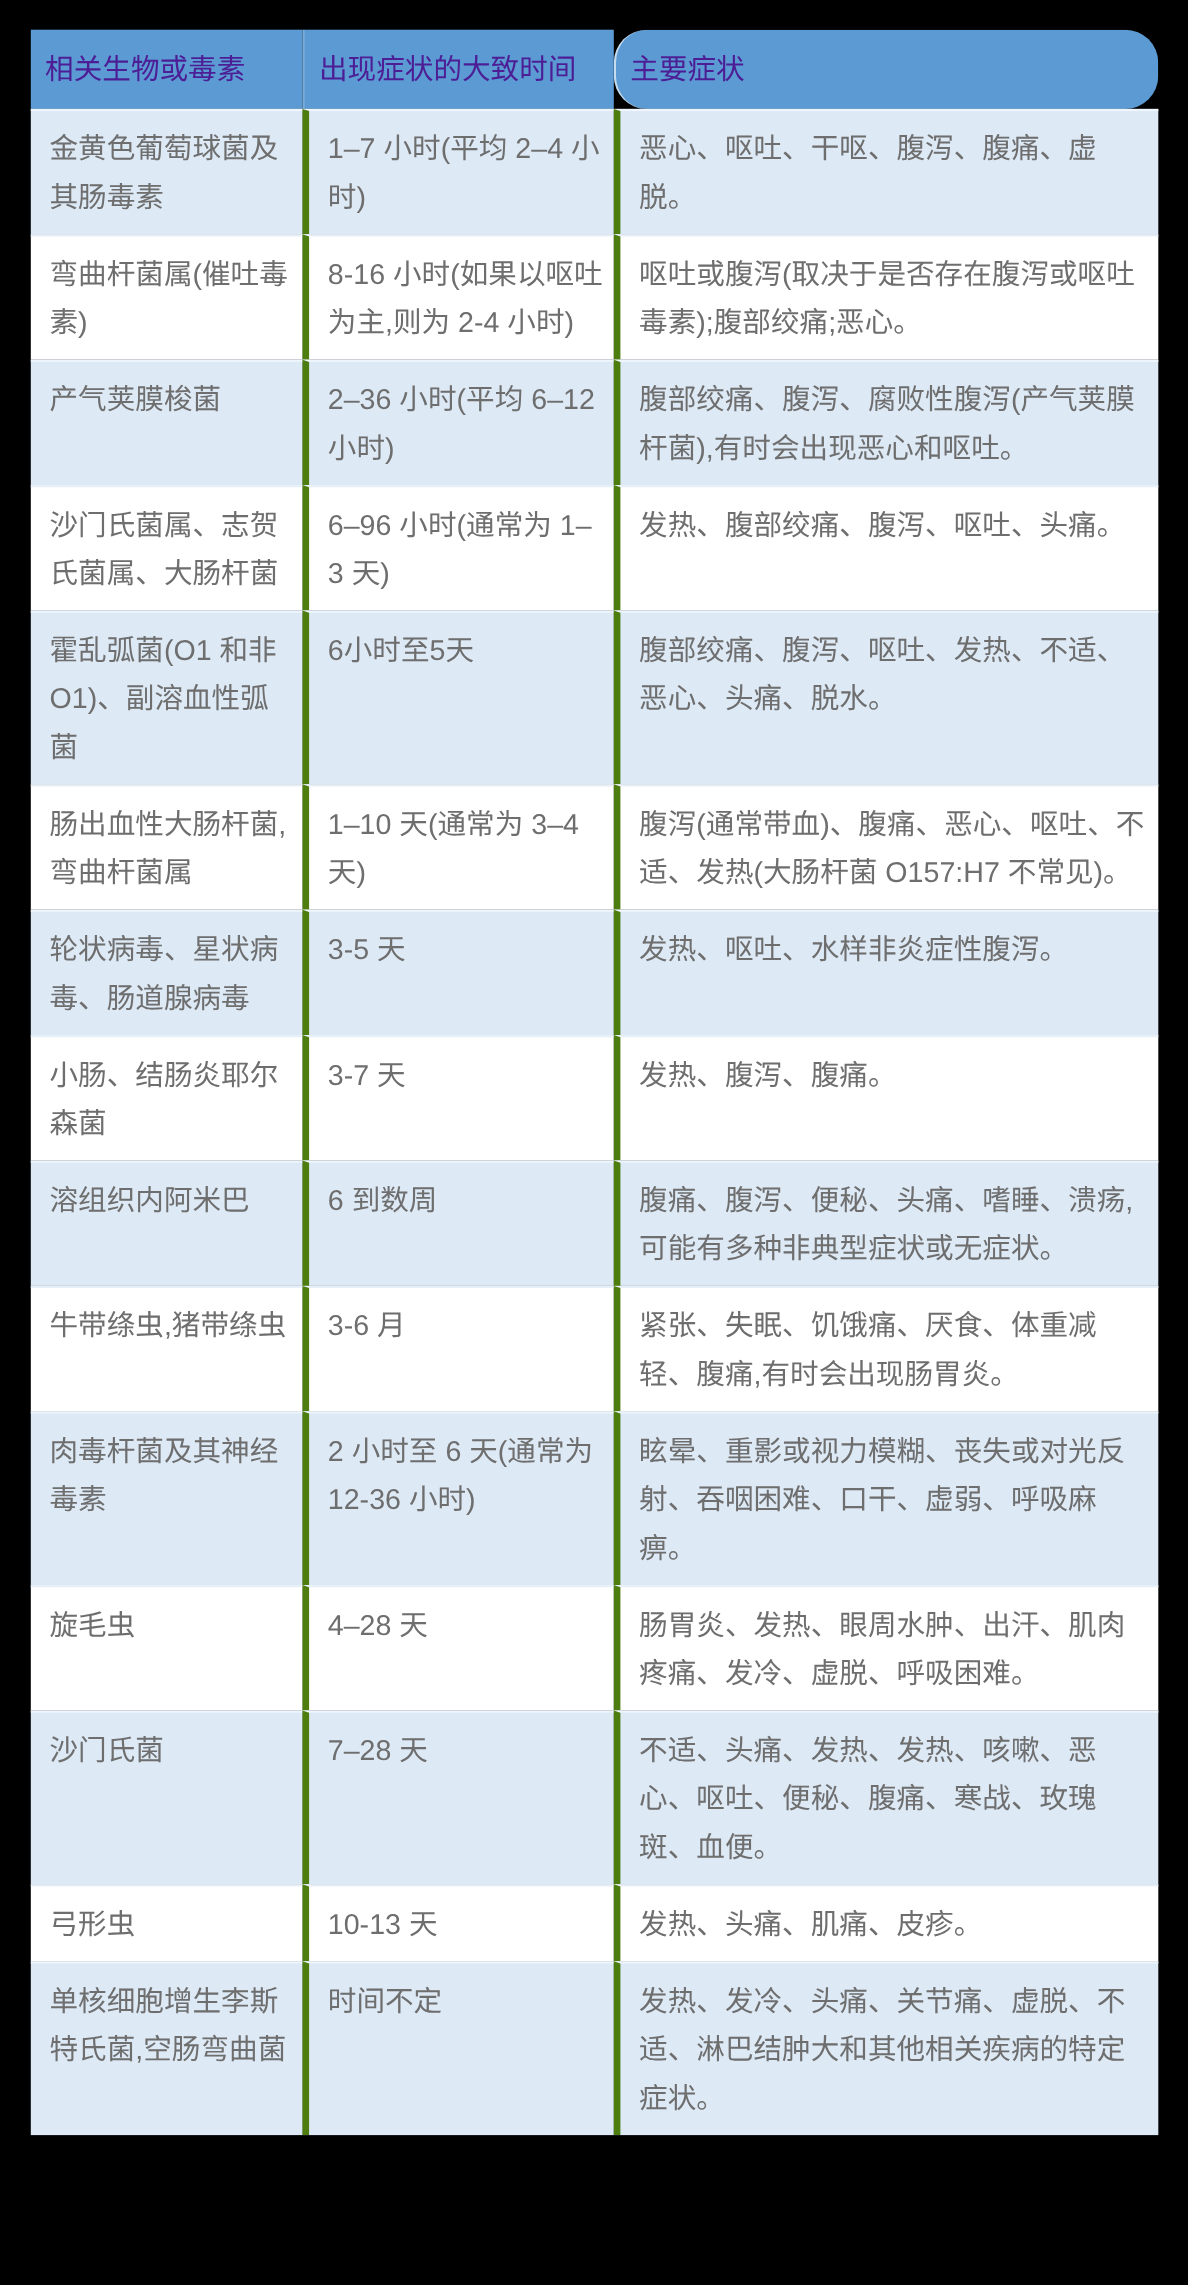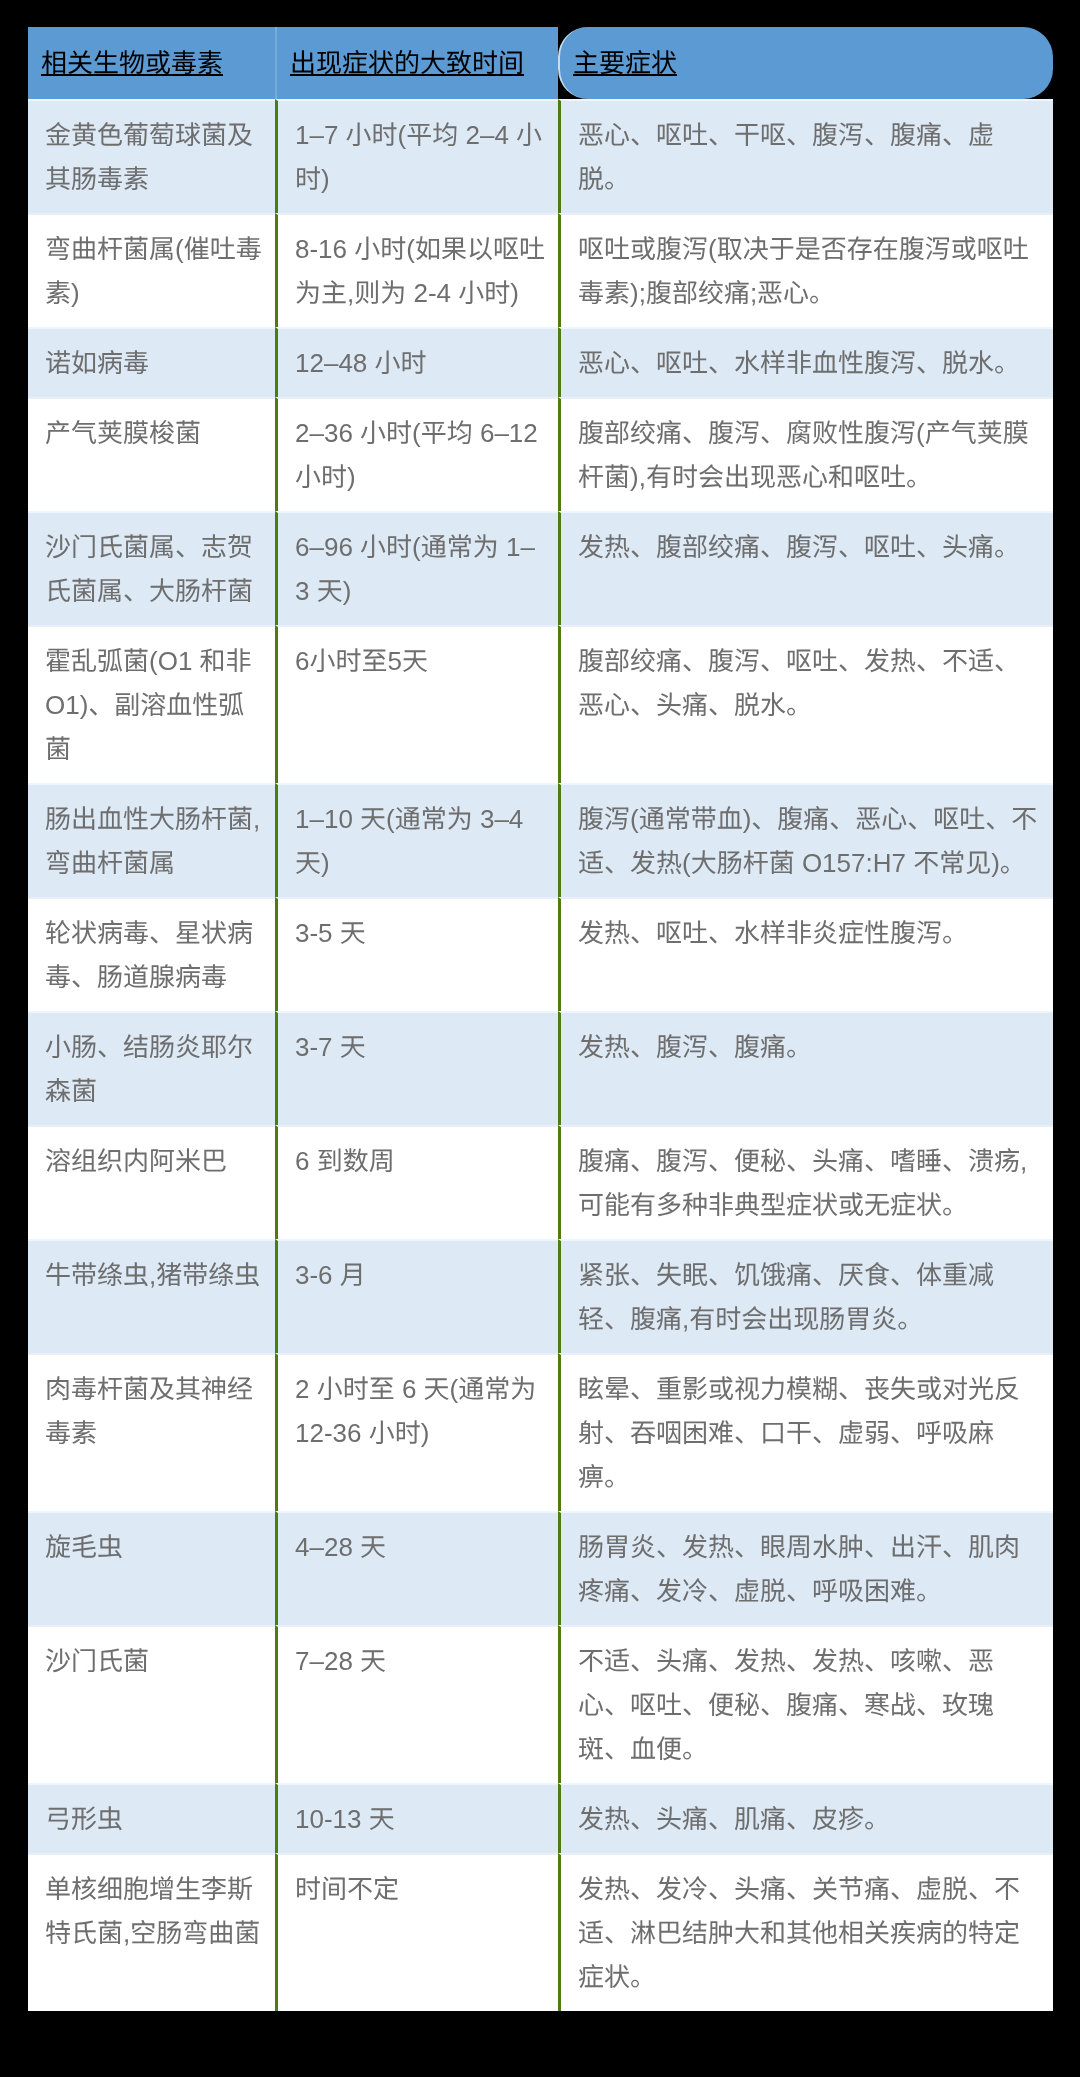--- a/index.html
+++ b/index.html
@@ -20,47 +20,46 @@
   table.pathogen-table{
     width:1025px;
     table-layout:fixed;
     border-collapse:separate;
     border-spacing:0;
     font-size:26px;
     color:#6e6e6e;
   }
   table.pathogen-table th{
     background:#5b9ad2;
-    color:#000000;
+    color:#4c1d95;
     font-weight:400;
     text-align:left;
     vertical-align:middle;
     padding:14px 10px 14px 13px;
     line-height:44px;
     overflow:hidden;
-    text-decoration:underline;
   }
   table.pathogen-table th.col-time{
     border-left:2px solid rgba(255,255,255,0.18);
     margin-left:40px;
   }
   table.pathogen-table th.col-symptoms{
     border-left:2px solid rgba(255,255,255,0.65);
     border-radius:30px;
   }
   table.pathogen-table td{
     background:#ffffff;
     vertical-align:top;
     padding:12px 10px 12px 17px;
     line-height:44px;
     border-top:2px solid #e7f0f9;
     word-break:break-word;
   }
   table.pathogen-table td + td{
-    border-left:3px solid #4d7c0f;
+    border-left:6px solid #4d7c0f;
   }
   table.pathogen-table tbody tr:nth-child(odd) td{
     background:#dde9f5;
     border-top-color:#eef5fc;
   }
 </style>
 </head>
 <body>
 
 <div class="page">
@@ -81,25 +80,20 @@
       <tbody>
           <tr>
             <td>金黄色葡萄球菌及其肠毒素</td>
             <td>1–7 小时(平均 2–4 小时)</td>
             <td>恶心、呕吐、干呕、腹泻、腹痛、虚脱。</td>
           </tr>
           <tr>
             <td>弯曲杆菌属(催吐毒素)</td>
             <td>8-16 小时(如果以呕吐为主,则为 2-4 小时)</td>
             <td>呕吐或腹泻(取决于是否存在腹泻或呕吐毒素);腹部绞痛;恶心。</td>
-          </tr>
-          <tr>
-            <td>诺如病毒</td>
-            <td>12–48 小时</td>
-            <td>恶心、呕吐、水样非血性腹泻、脱水。</td>
           </tr>
           <tr>
             <td>产气荚膜梭菌</td>
             <td>2–36 小时(平均 6–12 小时)</td>
             <td>腹部绞痛、腹泻、腐败性腹泻(产气荚膜杆菌),有时会出现恶心和呕吐。</td>
           </tr>
           <tr>
             <td>沙门氏菌属、志贺氏菌属、大肠杆菌</td>
             <td>6–96 小时(通常为 1–3 天)</td>
             <td>发热、腹部绞痛、腹泻、呕吐、头痛。</td>

